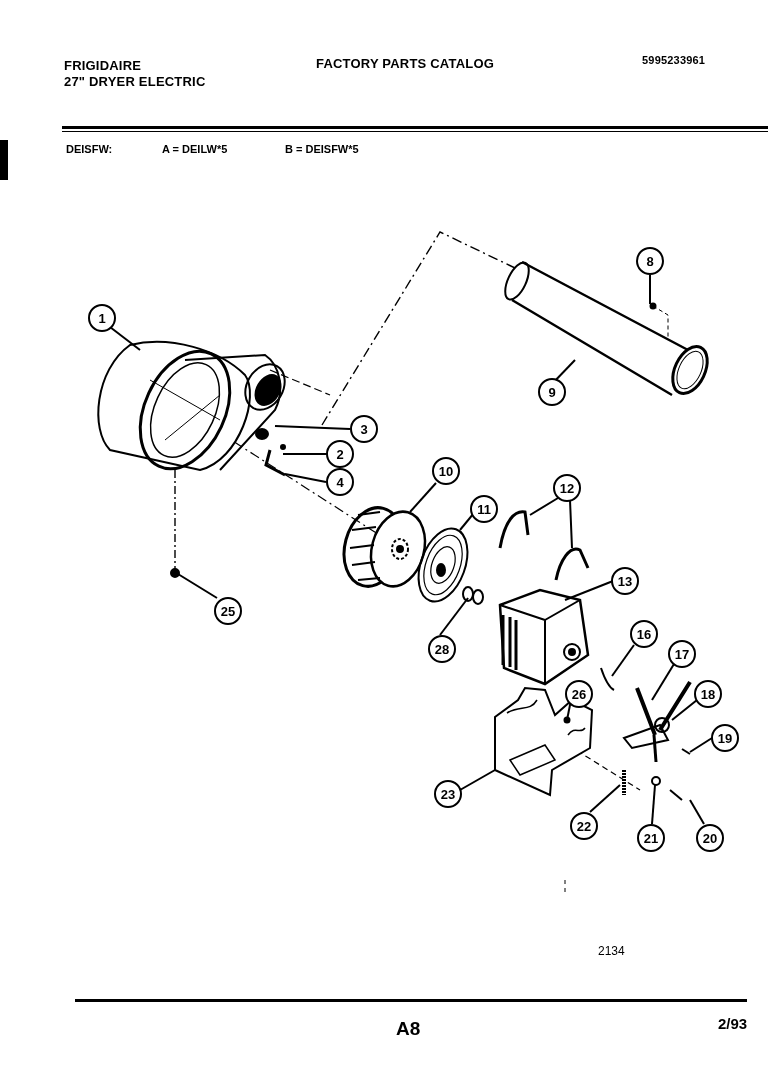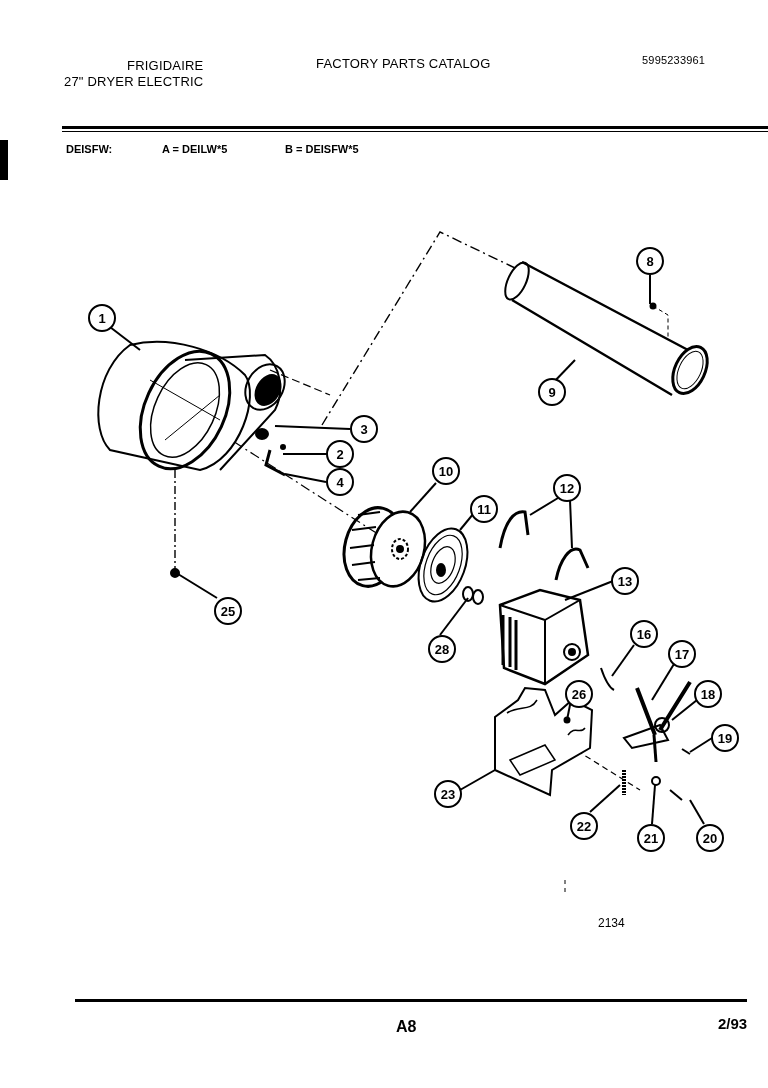--- a/index.html
+++ b/index.html
@@ -1,35 +1,35 @@
 <!DOCTYPE html>
 <html><head>
 <meta charset="utf-8">
 <style>
   html, body { margin: 0; padding: 0; background: #ffffff; }
   body { width: 768px; height: 1088px; position: relative; overflow: hidden;
          font-family: "Liberation Sans", sans-serif; color: #000; }
-  .hdr { position: absolute; font-weight: normal; font-size: 13px; letter-spacing: 0.2px; text-align: right; }
+  .hdr { position: absolute; font-weight: bold; font-size: 13px; letter-spacing: 0.2px; }
   .brand { left: 64px; top: 58px; line-height: 16px; }
   .catalog { left: 316px; top: 56px; }
   .partno { left: 642px; top: 54px; font-size: 11px; }
   .rule-top { position: absolute; left: 62px; top: 126px; width: 706px; height: 3px; background: #000; }
   .rule-top2 { position: absolute; left: 62px; top: 131px; width: 706px; height: 1px; background: #000; }
   .models { position: absolute; top: 143px; font-weight: bold; font-size: 11px; }
   .m-label { left: 66px; }
   .m-a { left: 162px; }
   .m-b { left: 285px; }
   .edge-mark { position: absolute; left: 0; top: 140px; width: 8px; height: 40px; background: #000; }
   svg.diagram { position: absolute; left: 0; top: 0; }
   .callout { position: absolute; width: 28px; height: 28px; border: 2px solid #000; border-radius: 50%;
              background: #fff; box-sizing: border-box; display: flex; align-items: center; justify-content: center;
              font-weight: bold; font-size: 13px; }
-  .figno { position: absolute; left: 598px; top: 916px; font-size: 12px; }
+  .figno { position: absolute; left: 598px; top: 944px; font-size: 12px; }
   .rule-bot { position: absolute; left: 75px; top: 999px; width: 672px; height: 3px; background: #000; }
-  .pageno { position: absolute; left: 396px; top: 1018px; font-weight: bold; font-size: 16px; }
+  .pageno { position: absolute; left: 396px; top: 1018px; font-weight: bold; font-size: 19px; }
   .date { position: absolute; left: 718px; top: 1015px; font-weight: bold; font-size: 15px; }
 </style>
 </head>
 <body>
 
 <div class="edge-mark"></div>
 
 <div class="hdr brand">
   <div>FRIGIDAIRE</div>
   <div>27" DRYER ELECTRIC</div>

